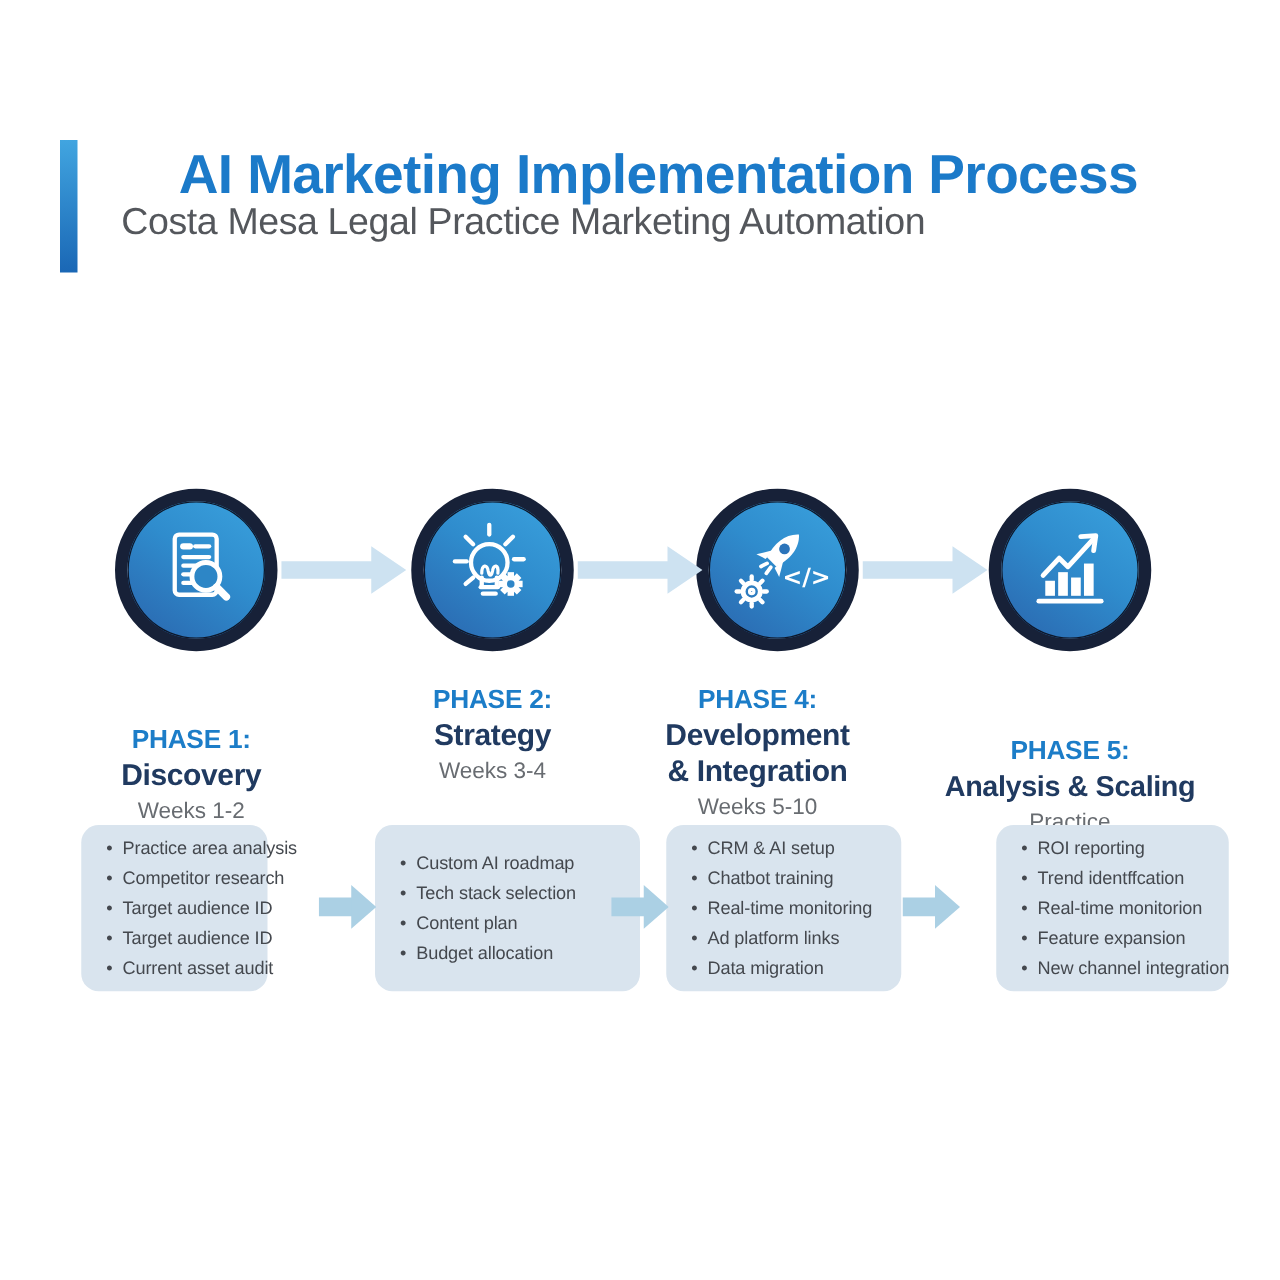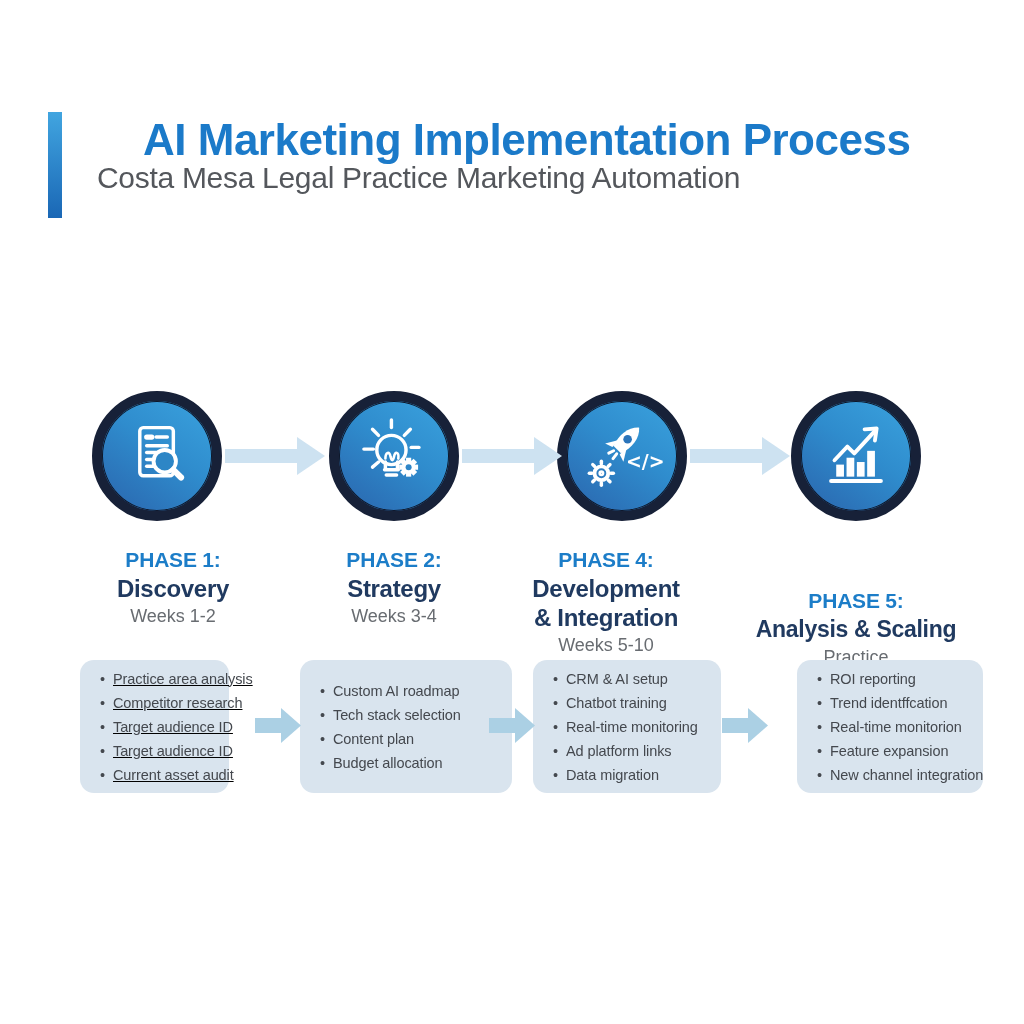--- a/index.html
+++ b/index.html
@@ -30,31 +30,31 @@
   }
   .c1{left:92px;} .c2{left:329px;} .c3{left:557px;} .c4{left:791px;}
   .phase-circle svg{width:86px;height:86px;}
   
   .circle-arrow{position:absolute;top:434px;width:100px;height:44px;}
   .ca1{left:225px;} .ca2{left:462px;} .ca3{left:690px;}
   
   .phase-head{
     position:absolute;top:546px;width:234px;text-align:center;
   }
-  .ph1{left:56px;} .ph2{left:277px;text-align:center;} .ph3{left:489px;text-align:center;} .ph4{left:739px;margin-top:41px;}
+  .ph1{left:36px;margin-top:32px;} .ph2{left:277px;text-align:center;} .ph3{left:489px;text-align:center;} .ph4{left:739px;margin-top:41px;}
   .phase-label{font-size:21px;font-weight:bold;color:#1c7dc8;line-height:28px;letter-spacing:-0.2px;}
   .phase-name{font-size:24px;font-weight:bold;color:#203a60;line-height:29px;letter-spacing:-0.3px;}
   .ph4 .phase-name{font-size:23px;}
   .phase-duration{font-size:18px;color:#686c71;line-height:27px;}
   
   .task-box{
     position:absolute;top:660px;height:133px;border-radius:14px;
     background:#d9e4ee;display:flex;align-items:center;
   }
-  .b1{left:80px;width:149px;text-decoration:underline;} .b2{left:300px;width:212px;}
+  .b1{left:65px;width:149px;} .b2{left:300px;width:212px;}
   .b3{left:533px;width:188px;} .b4{left:764px;width:186px;margin-left:33px;}
   .task-list{list-style:none;margin:0;padding:0 8px 0 20px;width:100%;}
   .task-item{
     position:relative;font-size:14.5px;color:#44484e;line-height:24px;
     padding-left:13px;letter-spacing:-0.1px;white-space:nowrap;
   }
   .task-item::before{
     content:"•";position:absolute;left:0;top:0;color:#44484e;
   }
   

